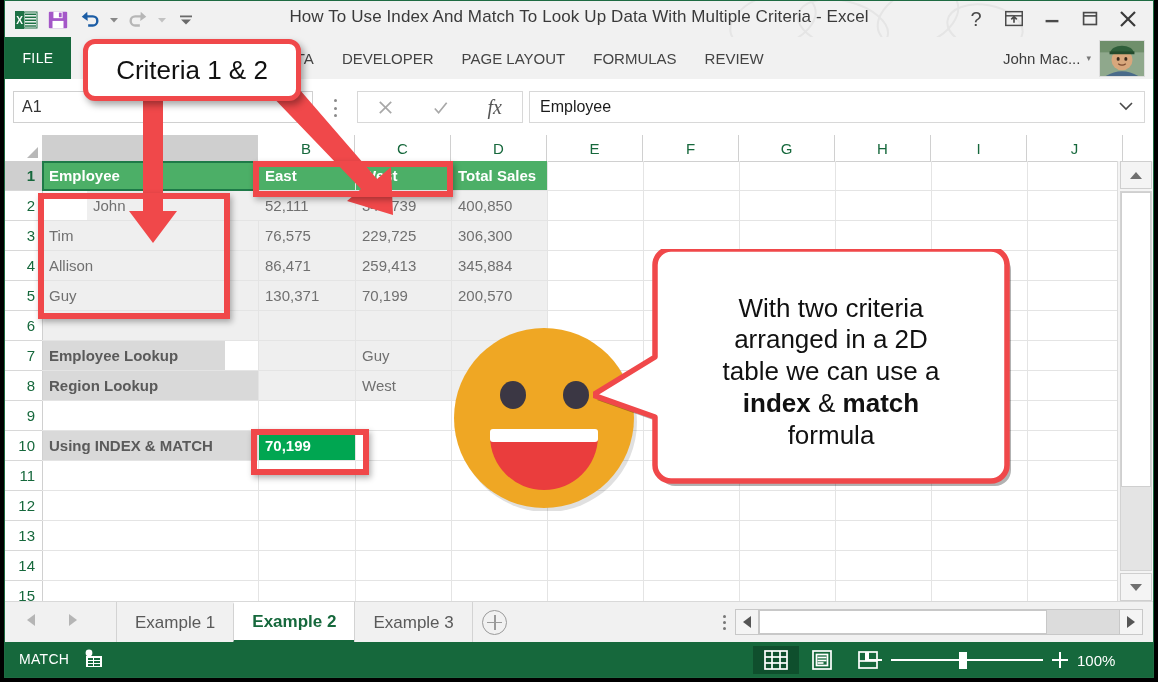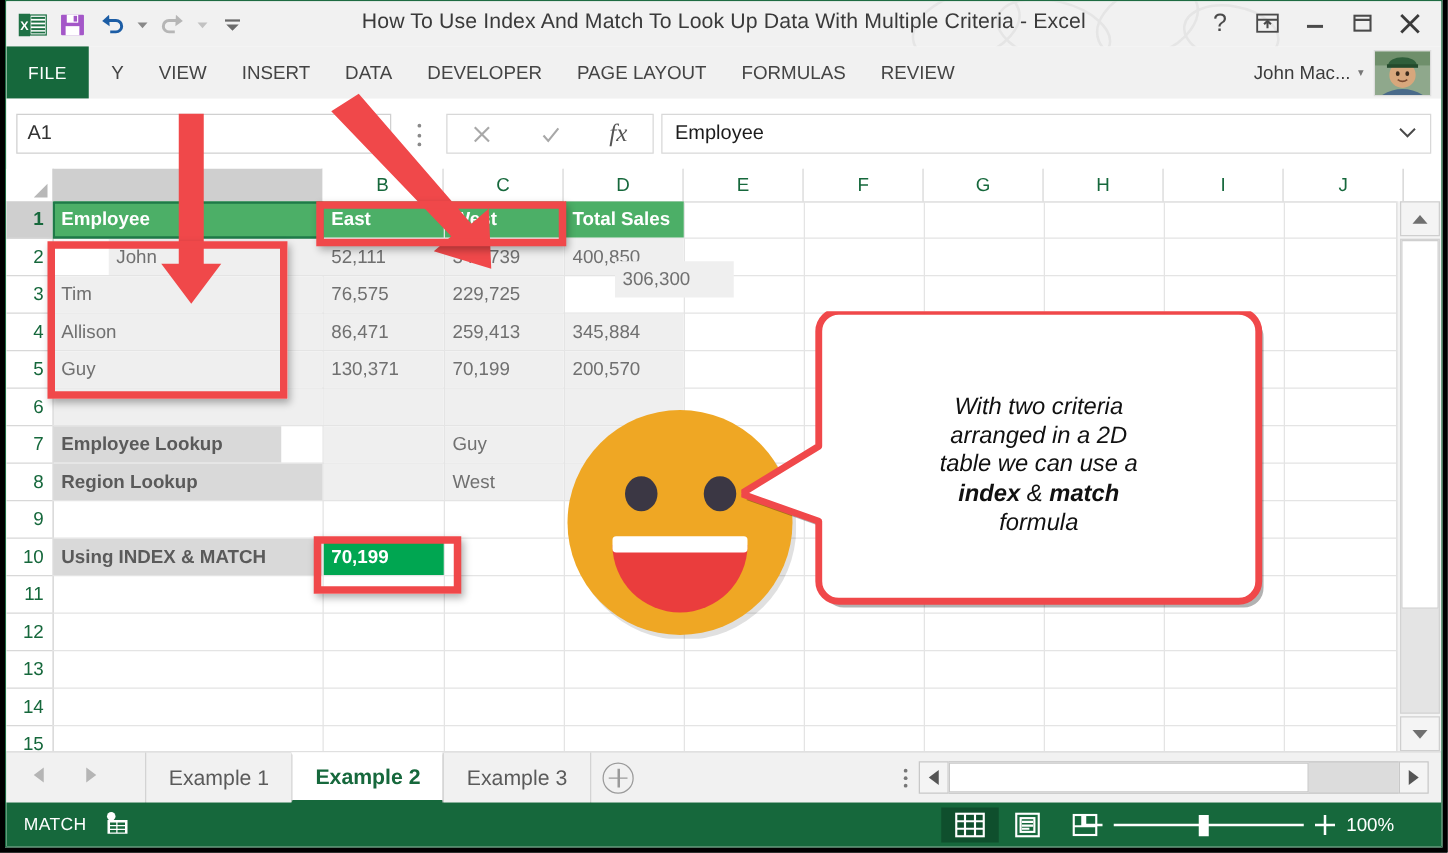--- a/index.html
+++ b/index.html
@@ -353,21 +353,21 @@
           <div class="cell c-hdr" style="left: 217px; top: 0px; width: 96px; height: 29px;">East</div>
           <div class="cell c-hdr" style="left: 314px; top: 0px; width: 95px; height: 29px;">West</div>
           <div class="cell c-hdr" style="left: 410px; top: 0px; width: 95px; height: 29px;">Total Sales</div>
           <div class="cell c-data" style="left: 1px; top: 30px; width: 215px; height: 29px; margin-left: 44px;">John</div>
           <div class="cell c-data" style="left: 217px; top: 30px; width: 96px; height: 29px;">52,111</div>
           <div class="cell c-data" style="left: 314px; top: 30px; width: 95px; height: 29px;">348,739</div>
           <div class="cell c-data" style="left: 410px; top: 30px; width: 95px; height: 29px;">400,850</div>
           <div class="cell c-data" style="left: 1px; top: 60px; width: 215px; height: 29px;">Tim</div>
           <div class="cell c-data" style="left: 217px; top: 60px; width: 96px; height: 29px;">76,575</div>
           <div class="cell c-data" style="left: 314px; top: 60px; width: 95px; height: 29px;">229,725</div>
-          <div class="cell c-data" style="left: 410px; top: 48px; width: 95px; height: 29px; margin-left: 40px;">306,300</div>
+          <div class="cell c-data" style="left: 410px; top: 60px; width: 95px; height: 29px;">306,300</div>
           <div class="cell c-data" style="left: 1px; top: 90px; width: 215px; height: 29px;">Allison</div>
           <div class="cell c-data" style="left: 217px; top: 90px; width: 96px; height: 29px;">86,471</div>
           <div class="cell c-data" style="left: 314px; top: 90px; width: 95px; height: 29px;">259,413</div>
           <div class="cell c-data" style="left: 410px; top: 90px; width: 95px; height: 29px;">345,884</div>
           <div class="cell c-data" style="left: 1px; top: 120px; width: 215px; height: 29px;">Guy</div>
           <div class="cell c-data" style="left: 217px; top: 120px; width: 96px; height: 29px;">130,371</div>
           <div class="cell c-data" style="left: 314px; top: 120px; width: 95px; height: 29px;">70,199</div>
           <div class="cell c-data" style="left: 410px; top: 120px; width: 95px; height: 29px;">200,570</div>
           <div class="cell c-data" style="left: 1px; top: 150px; width: 215px; height: 29px;"></div>
           <div class="cell c-data" style="left: 217px; top: 150px; width: 96px; height: 29px;"></div>
@@ -502,35 +502,36 @@
     <rect x="39" y="104" width="108" height="13" rx="3" fill="#fff"></rect>
   </svg>
 
   <svg class="ann" style="left:20px;top:60px;width:460px;height:240px;" viewBox="0 0 460 240">
     <g fill="#f0484a">
       <path d="M118 30 L138 30 L138 150 L152 150 L128 182 L104 150 L118 150 Z"></path>
       <path d="M240 28 L262 14 L352 118 L366 106 L368 154 L322 140 L336 128 Z"></path>
     </g>
   </svg>
 
+  <div class="ann callout" style="left:78px;top:38px;width:218px;height:62px;font-size:26px;">Criteria 1 &amp; 2</div>
 
   <div class="ann hilite" style="left:248px;top:160px;width:200px;height:36px;"></div>
 
   <div class="ann hilite" style="left:33px;top:192px;width:192px;height:126px;"></div>
 
   <div class="ann hilite" style="left:246px;top:428px;width:118px;height:46px;"></div>
 
   <svg class="ann" style="left:588px;top:248px;width:418px;height:248px;" viewBox="0 0 418 248">
     <g transform="translate(4,5)" opacity=".3">
       <path d="M78 0 H398 a16 16 0 0 1 16 16 V216 a16 16 0 0 1 -16 16 H78 a16 16 0 0 1 -16 -16 V168 L0 146 L62 108 V16 a16 16 0 0 1 16 -16 Z" fill="#000"></path>
     </g>
     <path d="M78 0 H398 a16 16 0 0 1 16 16 V216 a16 16 0 0 1 -16 16 H78 a16 16 0 0 1 -16 -16 V168 L0 146 L62 108 V16 a16 16 0 0 1 16 -16 Z" fill="#fff" stroke="#f0484a" stroke-width="5.5" stroke-linejoin="round"></path>
   </svg>
   <div class="ann" id="explain-text" style="left:658px;top:256px;width:336px;height:230px;display:flex;flex-direction:column;
-              align-items:center;justify-content:center;font-size:19px;line-height:1.22;color:#111;font-style:italic;">
+              align-items:center;justify-content:center;font-size:26px;line-height:1.22;color:#111;">
     <div>With two criteria</div>
     <div>arranged in a 2D</div>
     <div>table we can use a</div>
     <div>
       <b>index</b><span> &amp; </span><b>match</b>
     </div>
     <div>formula</div>
   </div>
 
  </div>

